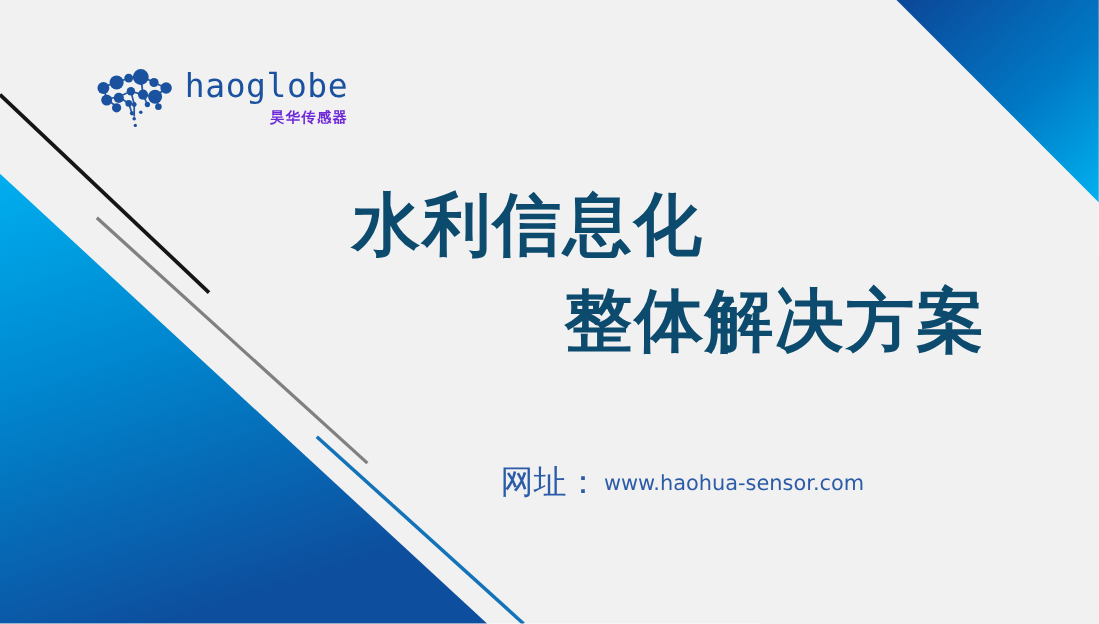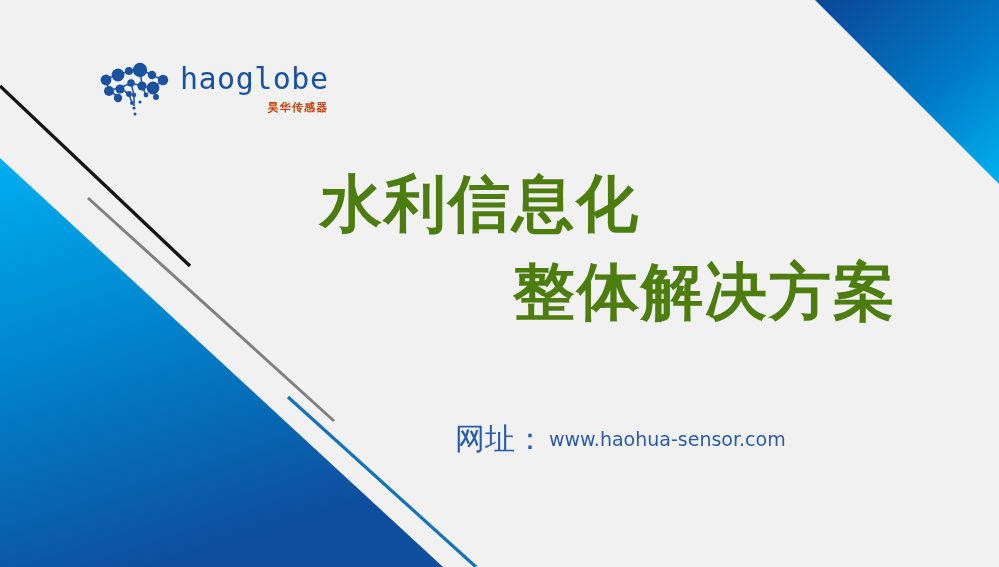--- a/index.html
+++ b/index.html
@@ -17,21 +17,21 @@
   }
   #bg-svg {
     position:absolute; left:0; top:0;
     width:999px; height:567px;
     display:block;
   }
 
   
   #logo {
     position:absolute;
-    left:96px; top:58px;
+    left:84px; top:58px;
     width:216px; height:62px;
     display:flex;
     align-items:center;
   }
   #logo-mark { width:78px; height:56px; flex:0 0 auto; }
   #logo-text-wrap {
     margin-left:6px;
     display:flex;
     flex-direction:column;
     align-items:flex-end;
@@ -40,40 +40,40 @@
     font-family:"DejaVu Sans Mono", monospace;
     font-size:30px;
     line-height:30px;
     letter-spacing:0.5px;
     color:#1B52A0;
     font-weight:400;
   }
   #logo-sub {
     margin-top:7px;
     font-family:"DejaVu Sans", sans-serif;
-    font-size:11px;
+    font-size:13px;
     line-height:14px;
     letter-spacing:1.2px;
-    color:#c2410c;
+    color:#6d28d9;
     font-weight:700;
   }
 
   
   #title-block {
     position:absolute;
     left:300px; top:160px;
     width:660px;
   }
   .title-line {
     font-family:"DejaVu Sans", sans-serif;
     font-weight:700;
     font-size:62px;
     line-height:88px;
     letter-spacing:2px;
-    color:#4d7c0f;
+    color:#0c4a6e;
     white-space:nowrap;
   }
   #title-line-1 { text-align:left;  padding-left:20px; }
   #title-line-2 { text-align:center;  padding-left:150px; }
 
   
   #url-row {
     position:absolute;
     left:455px; top:420px;
     display:flex;

